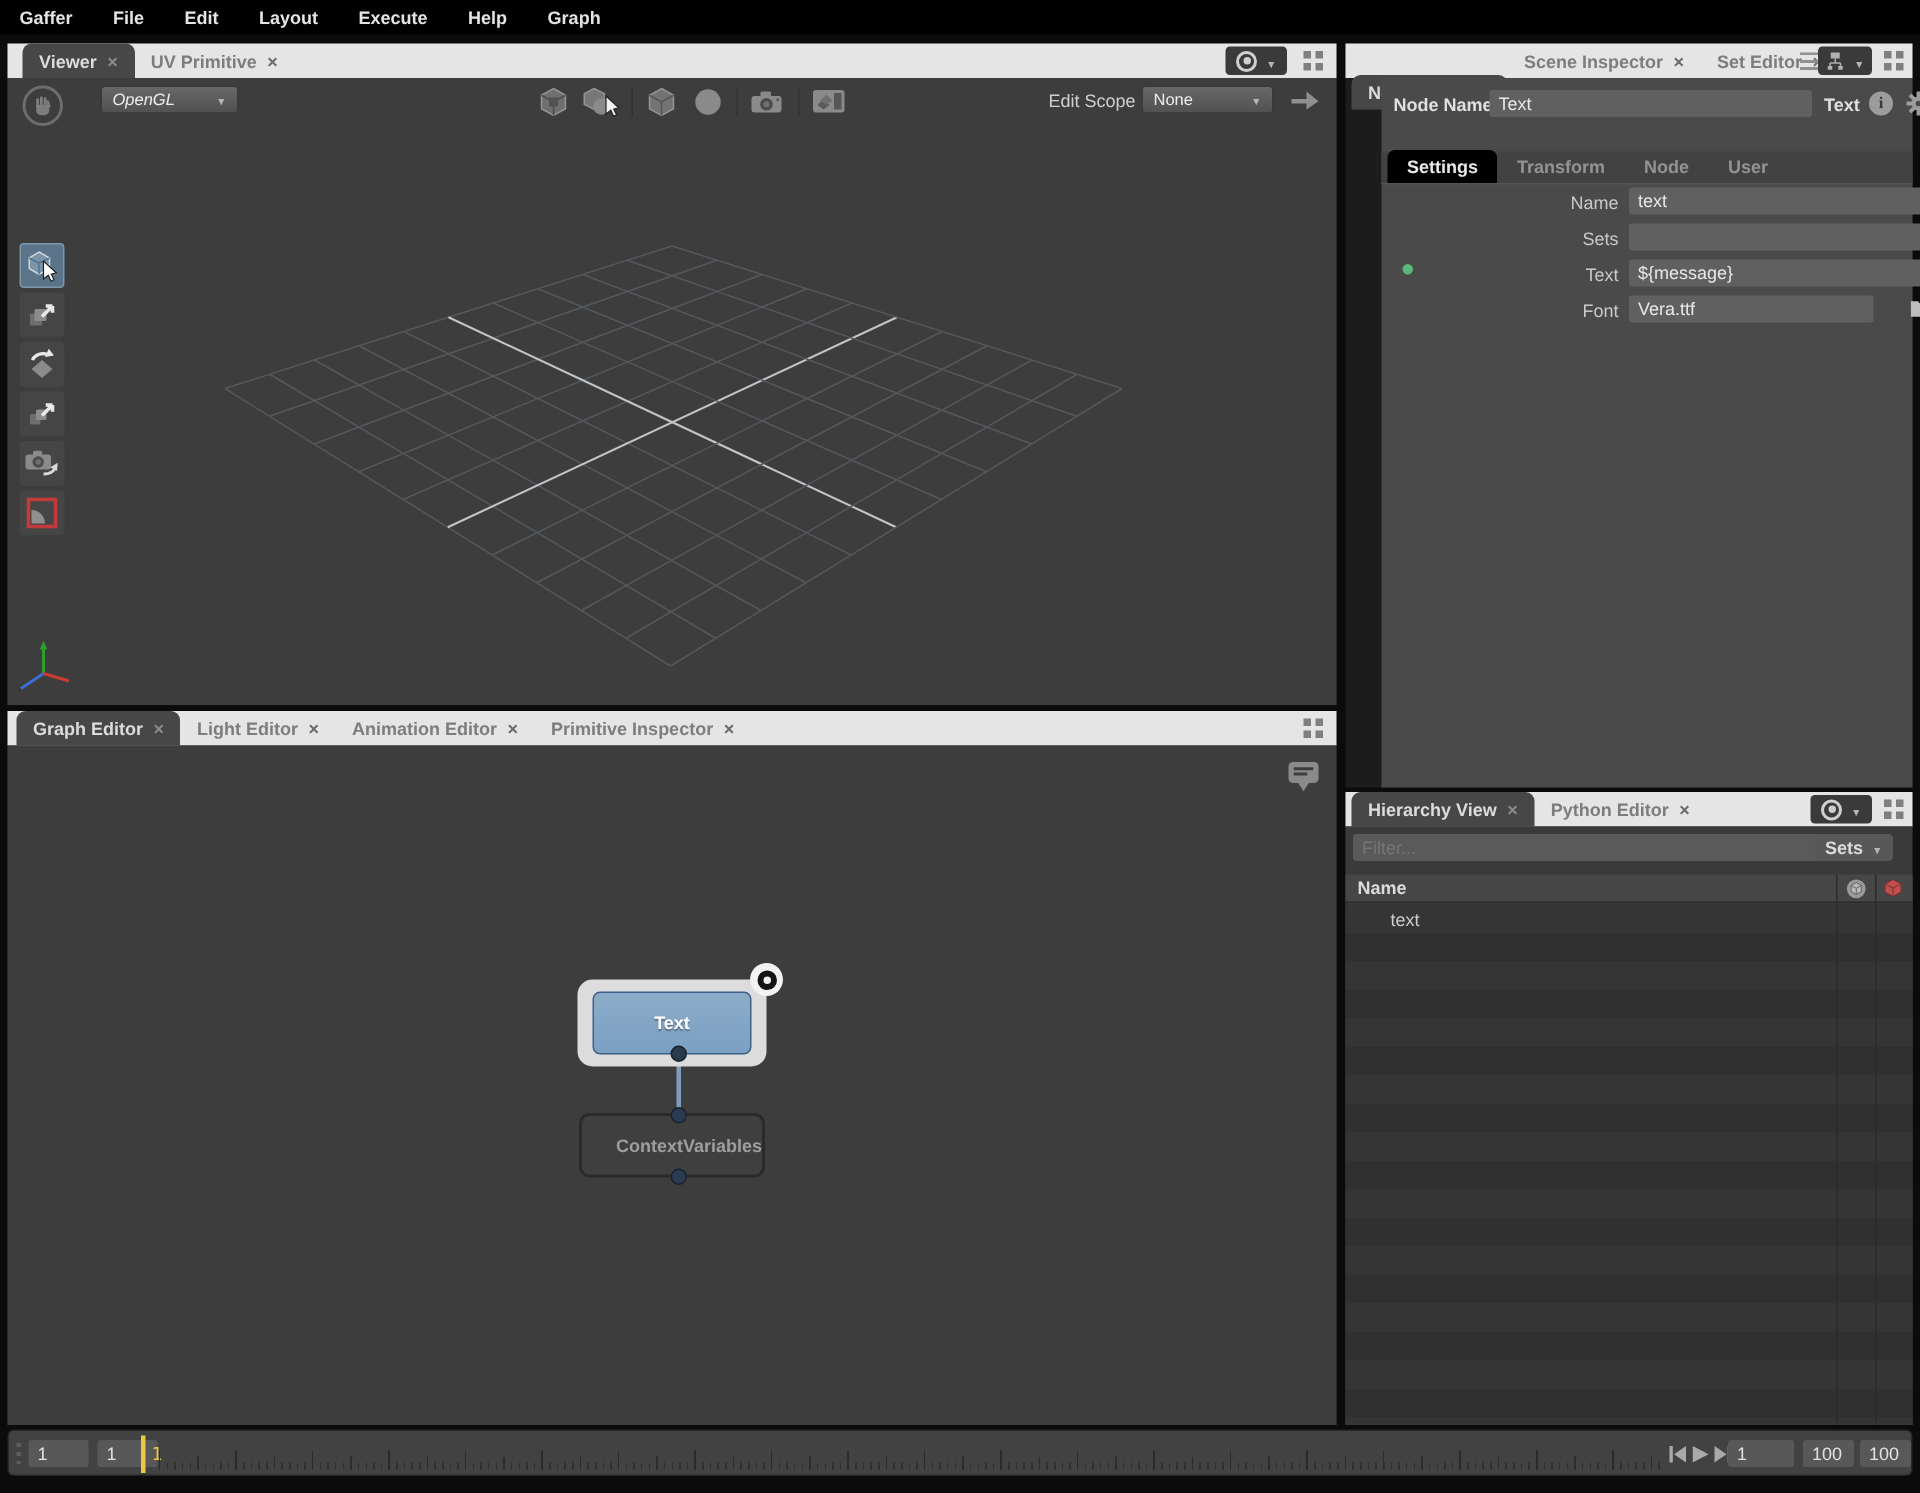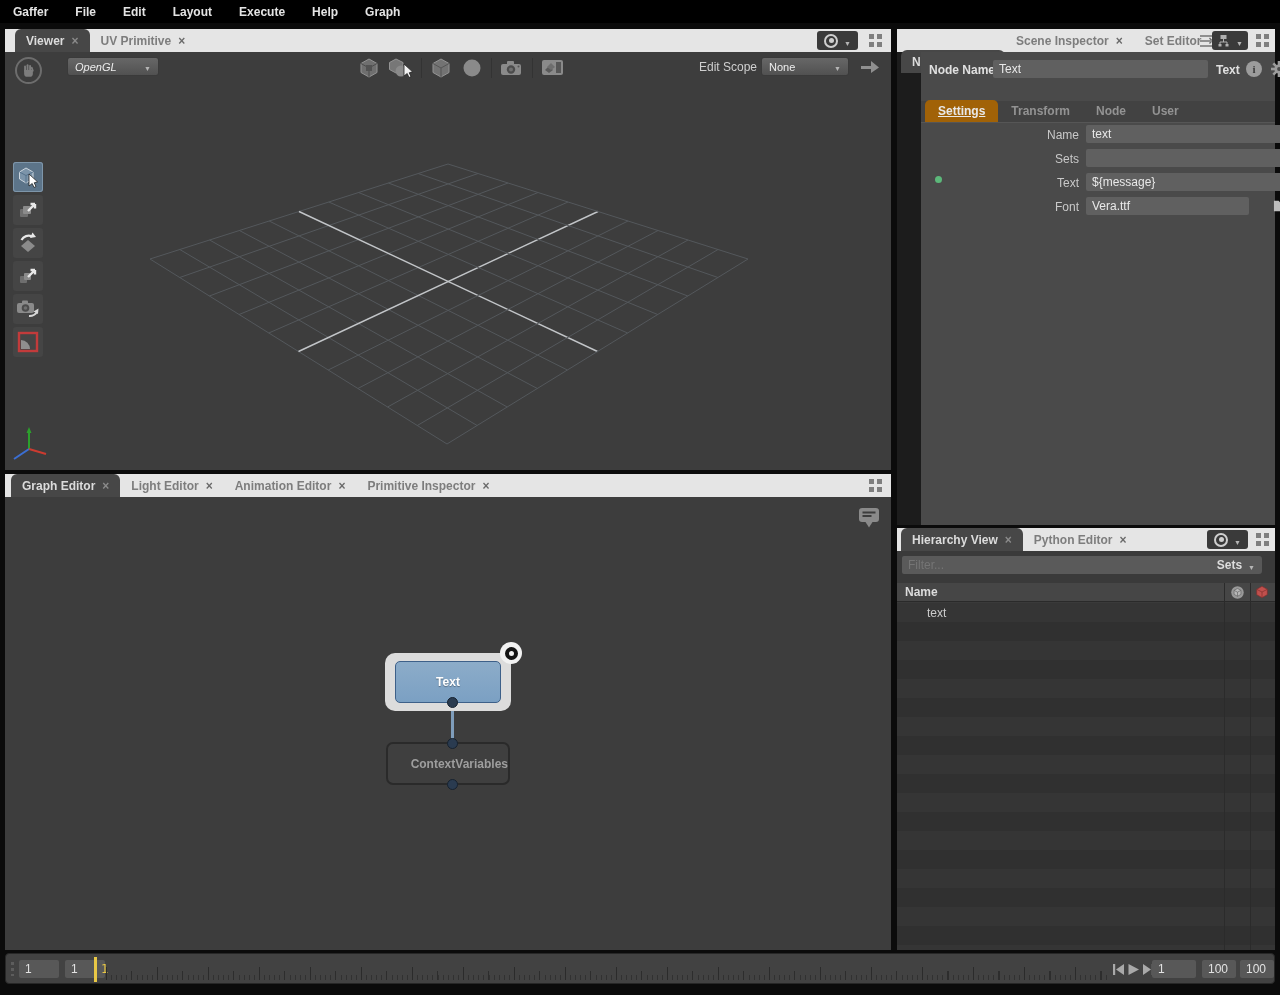--- a/index.html
+++ b/index.html
@@ -47,21 +47,21 @@
     display:flex; align-items:center; justify-content:center; }
   .toolbtn.active { background:#5c7489; box-shadow:0 0 0 1px #7e96aa inset; }
   .vsep { width:1px; height:20px; background:#333; align-self:center; }
 
   
   .ne-field { background:#606060; border:none; border-radius:2px; height:18px;
     font-size:12px; color:#e8e8e8; font-family:"Liberation Sans",sans-serif; padding:0 6px; }
   .ne-label { font-size:12px; color:#c9c9c9; text-align:right; }
   .subtab { height:22px; padding:0 13px; display:flex; align-items:center;
     border-radius:5px 5px 0 0; font-size:12px; font-weight:bold; color:#939393; }
-  .subtab.active { background:#a16207; color:#e9e9e9;text-decoration:underline; }
+  .subtab.active { background:#000000; color:#e9e9e9; }
 
   
   .stripes { background:repeating-linear-gradient(#353535 0 19px,#303030 19px 38px); }
 
   
   .tl-field { background:#585858; border:none; border-radius:2px; height:18px;
     font-size:12px; color:#e2e2e2; font-family:"Liberation Sans",sans-serif; padding:0 6px; }
   .ruler { background-image:
       repeating-linear-gradient(to right,#2b2b2b 0 1px,transparent 1px 51px),
       repeating-linear-gradient(to right,#2d2d2d 0 1px,transparent 1px 25.5px),

